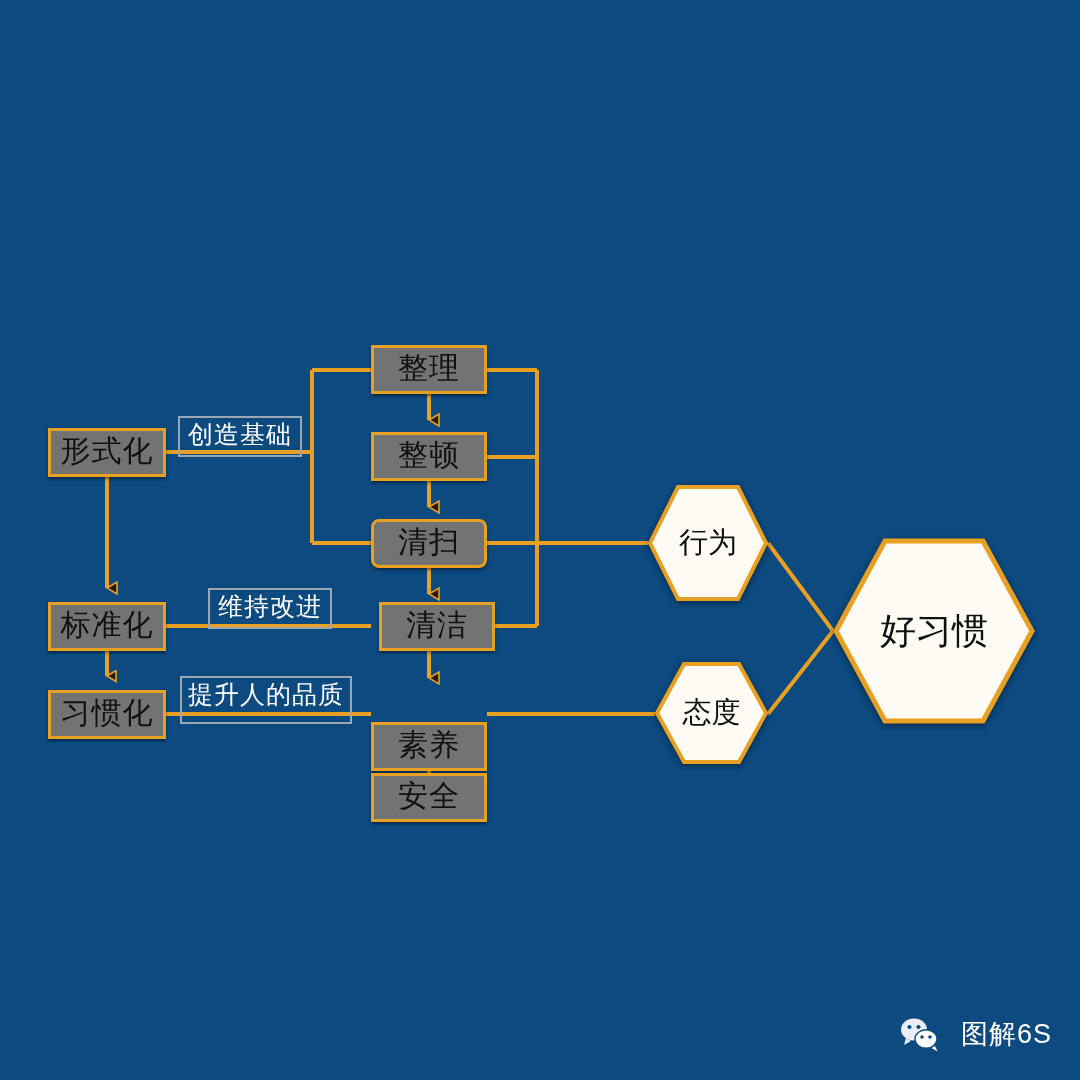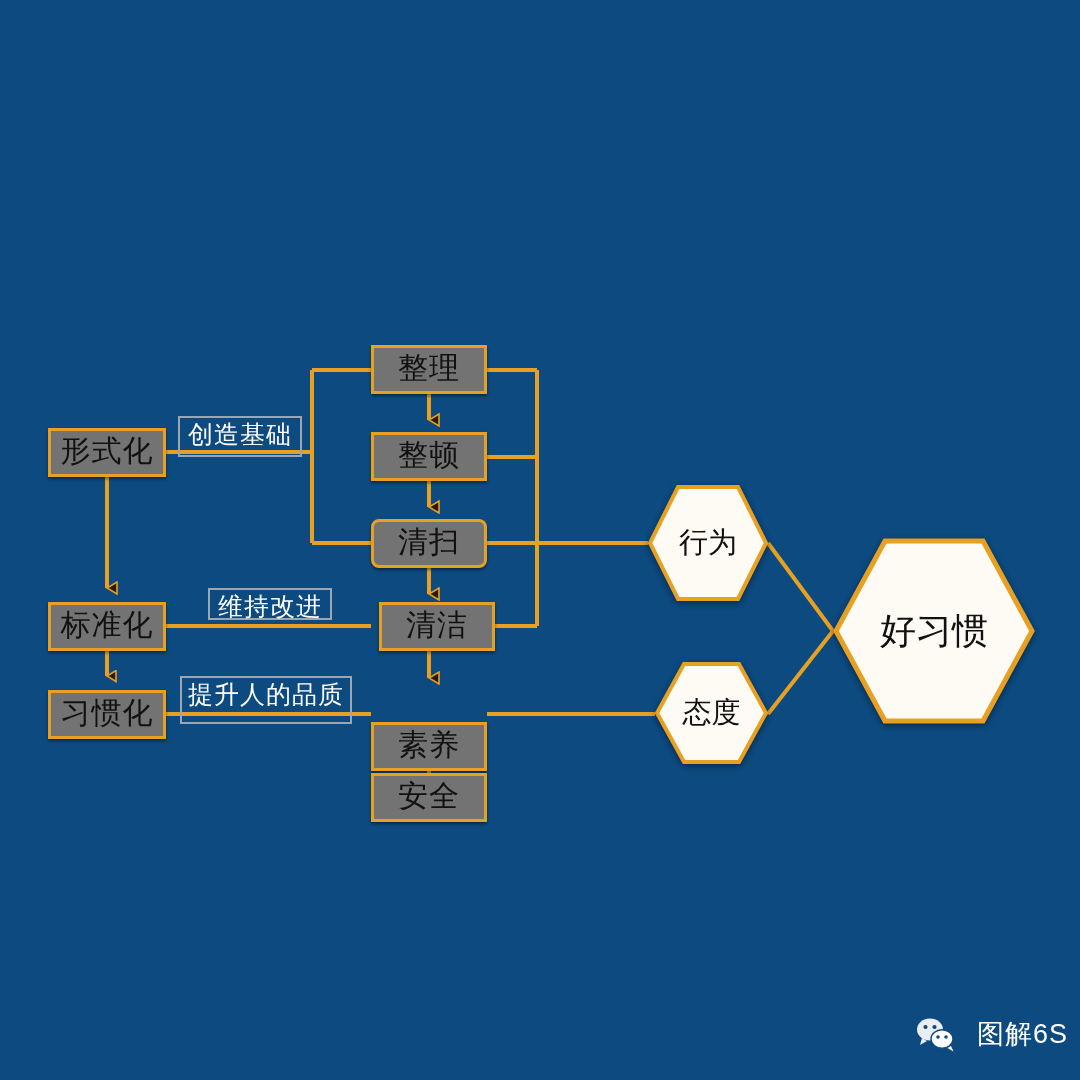--- a/index.html
+++ b/index.html
@@ -68,21 +68,21 @@
     color:#111111;
     white-space:nowrap;
     filter:drop-shadow(0 2px 3px rgba(0,0,0,0.45));
   }
   .hex .hexbg { position:absolute; inset:0; }
   .hex .hextxt { position:relative; z-index:2; }
 
   
   #watermark {
     position:absolute;
-    right:12px; bottom:28px;
+    right:28px; bottom:28px;
     display:flex;
     align-items:center;
     gap:20px;
     text-align:center;
   }
   #watermark .wmtext {
     color:#FFFFFF;
     font-size:27px;
     letter-spacing:1px;
     white-space:nowrap;
@@ -147,21 +147,21 @@
   <div class="pbox" style="left:48px; top:602px; width:118px; height:49px;">
     <span>标准化</span>
   </div>
   <div class="pbox" style="left:48px; top:690px; width:118px; height:49px;">
     <span>习惯化</span>
   </div>
 
   <div class="cbox" style="left:178px; top:416px; width:124px; height:41px;">
     <span>创造基础</span>
   </div>
-  <div class="cbox" style="left:208px; top:588px; width:124px; height:32px;">
+  <div class="cbox" style="left:208px; top:588px; width:124px; height:41px;">
     <span>维持改进</span>
   </div>
   <div class="cbox" style="left:180px; top:676px; width:172px; height:48px;">
     <span>提升人的品质</span>
   </div>
 
   <div class="pbox" style="left:371px; top:345px; width:116px; height:49px;">
     <span>整理</span>
   </div>
   <div class="pbox" style="left:371px; top:432px; width:116px; height:49px;">

